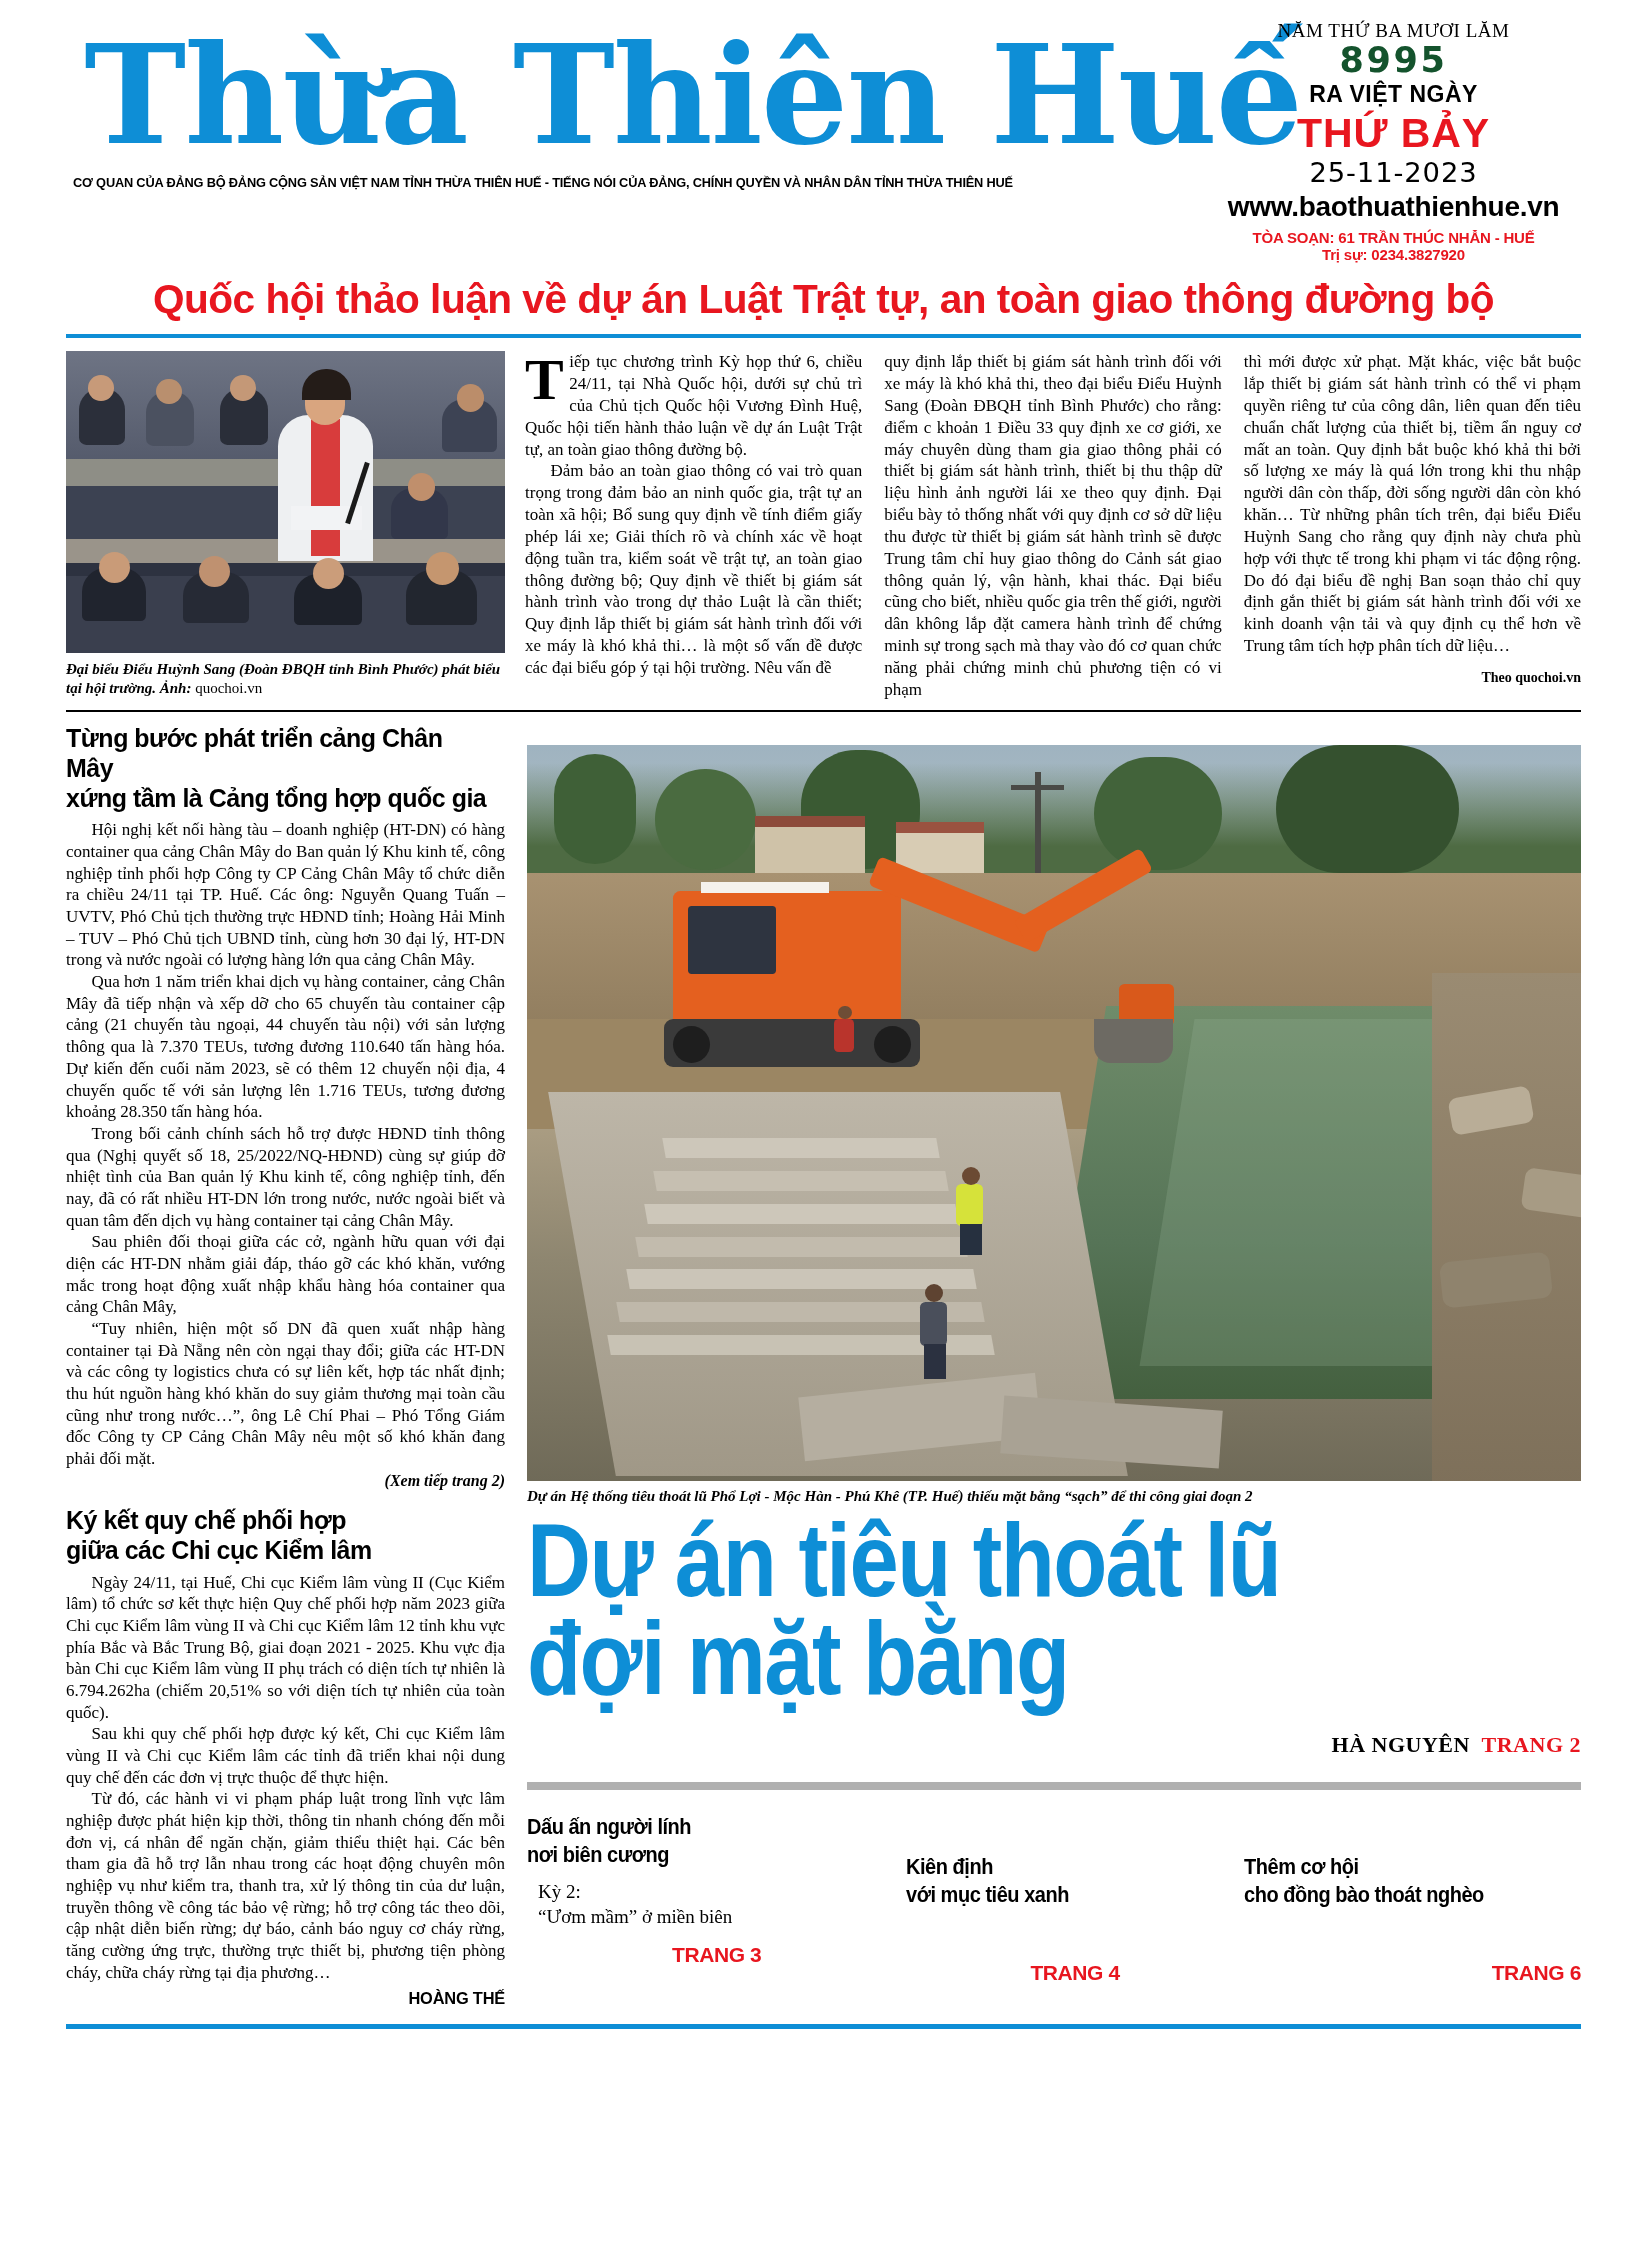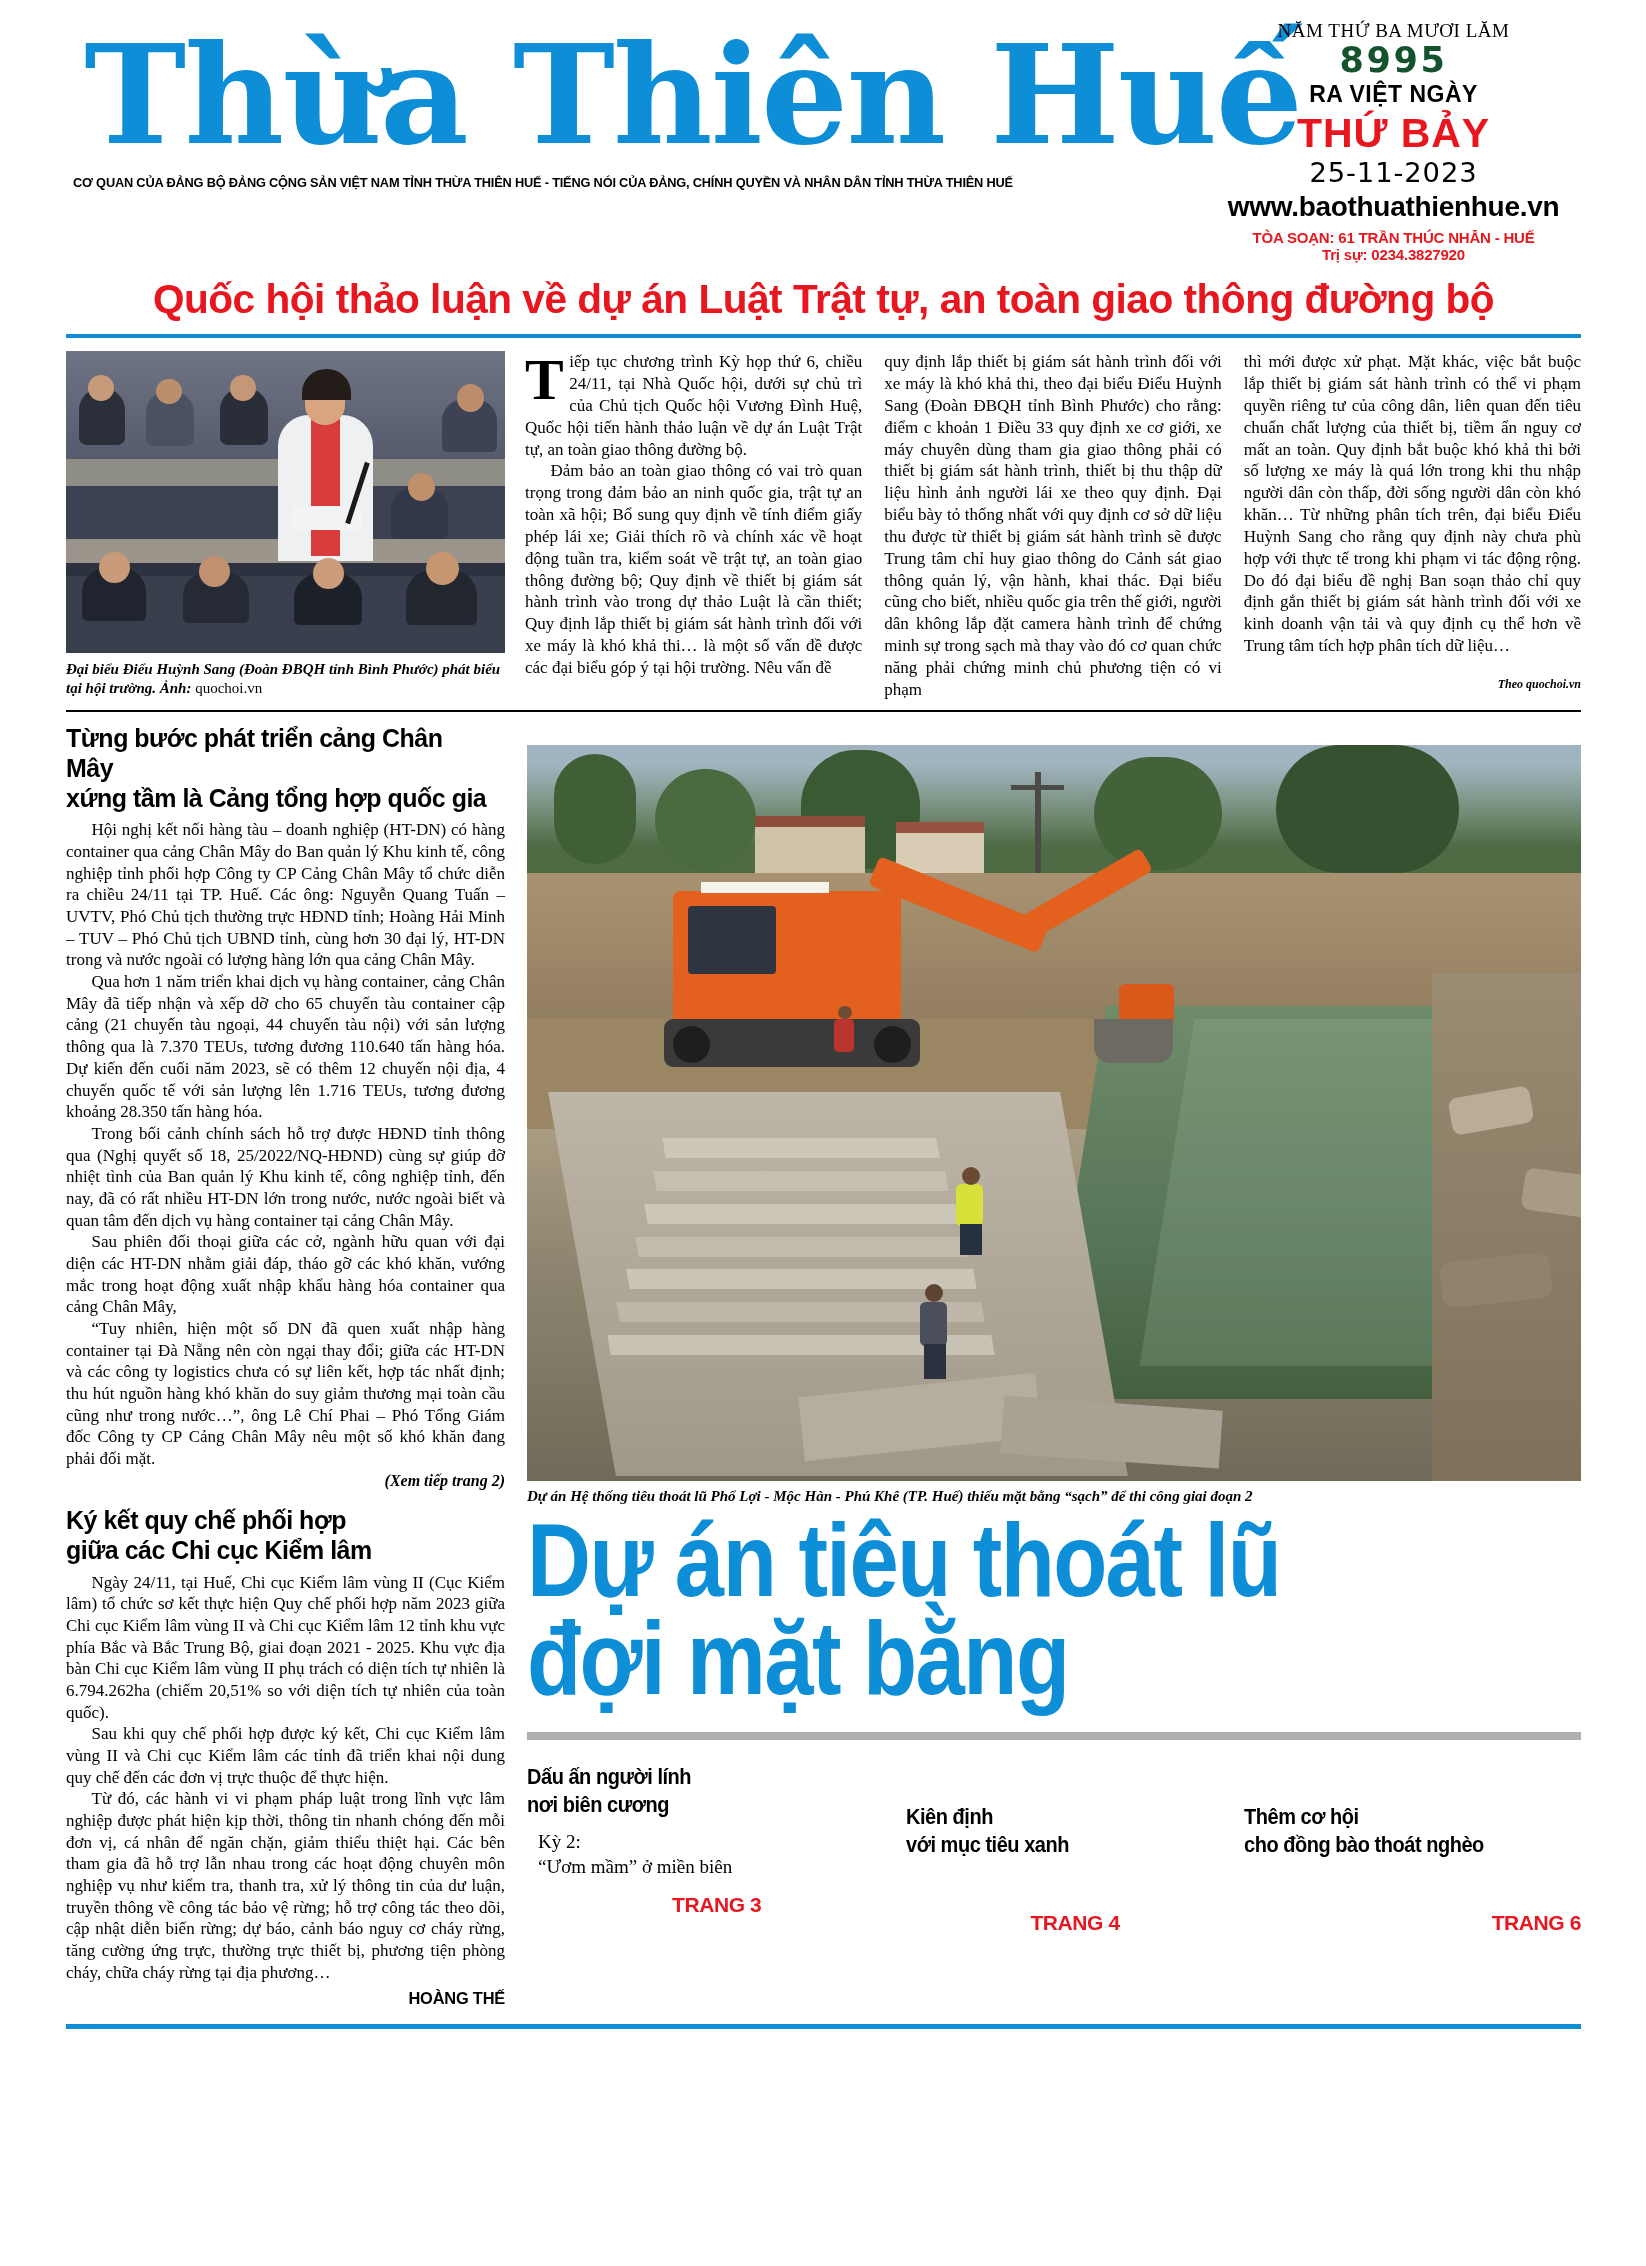--- a/index.html
+++ b/index.html
@@ -31,21 +31,21 @@
   
   .top-art{display:flex;gap:20px;margin-top:12.8px;}
   .top-photo-wrap{width:439px;flex:0 0 439px;}
   .cap{font-family:"Liberation Serif",serif;font-style:italic;font-weight:700;font-size:15px;line-height:1.3;margin-top:6.4px;}
   .cap .plain{font-style:normal;font-weight:400;}
   .cols3{display:flex;gap:22px;flex:1;}
   .bcol{flex:1;font-size:17px;line-height:1.285;text-align:justify;}
   .bcol p{margin:0;text-indent:1.5em;}
   .dropcap::first-letter{float:left;font-size:58px;line-height:0.86;font-weight:700;padding:3.7px 5.5px 0 0;font-family:"Liberation Serif",serif;}
   .bcol p.nodent{text-indent:0;}
-  .credit{text-align:right;font-style:italic;font-weight:700;font-size:12px;margin-top:20px;}
+  .credit{text-align:right;font-weight:700;font-size:14px;margin-top:12px;}
 
   .rule-thin{height:1.8px;background:#000;margin-top:9.1px;}
 
   
   .mid{display:flex;gap:22px;margin-top:11px;}
   .leftcol{width:439px;flex:0 0 439px;}
   .rightcol{flex:1;margin-top:22px;}
   .sub-head{font-family:"Liberation Sans",sans-serif;font-weight:700;font-size:26px;line-height:1.16;
             letter-spacing:-0.5px;margin:0 0 6.4px 0;transform:scaleX(0.96);transform-origin:left center;}
   .body-s{font-size:17px;line-height:1.275;text-align:justify;}
@@ -260,20 +260,24 @@
         <div class="layer" style="left:397px;top:599px;width:22px;height:35px;background:#2b3140;"></div>
 
         <div class="layer" style="left:307px;top:274px;width:20px;height:33px;background:#b9342c;border-radius:4.6px;"></div>
         <div class="layer" style="left:311px;top:261px;width:13.7px;height:13.7px;border-radius:50%;background:#6e4d36;"></div>
       </div>
       <div class="cap">Dự án Hệ thống tiêu thoát lũ Phổ Lợi - Mộc Hàn - Phú Khê (TP. Huế) thiếu mặt bằng “sạch” để thi công giai đoạn 2</div>
 
       <div class="big-blue">
         <div>Dự án tiêu thoát lũ</div>
         <div>đợi mặt bằng</div>
+      </div>
+      <div class="blue-credit">
+        <span>HÀ NGUYÊN</span>&nbsp;
+        <span class="pg">TRANG 2</span>
       </div>
 
       <div class="teaser-rule"></div>
       <div class="teasers">
         <div class="tz t1">
           <h4>
             <span>Dấu ấn người lính</span><br><span>nơi biên cương</span>
           </h4>
           <div class="ky">
             <span>Kỳ 2:</span><br><span>“Ươm mầm” ở miền biên</span>

